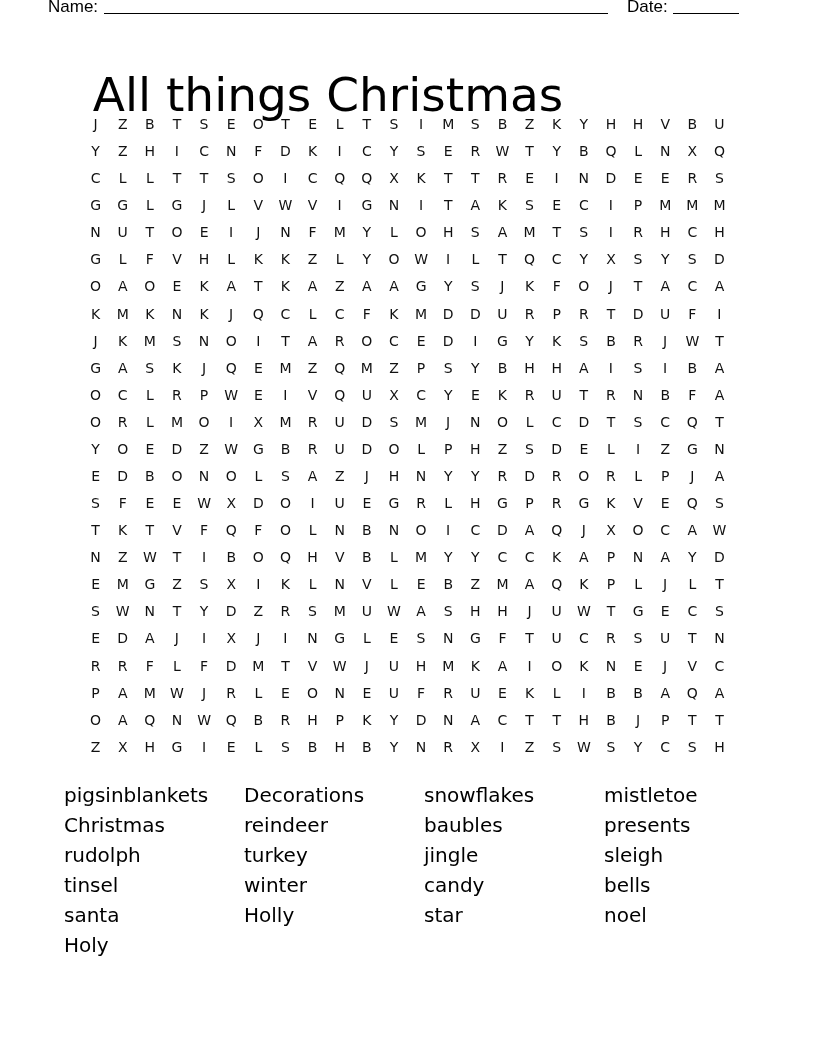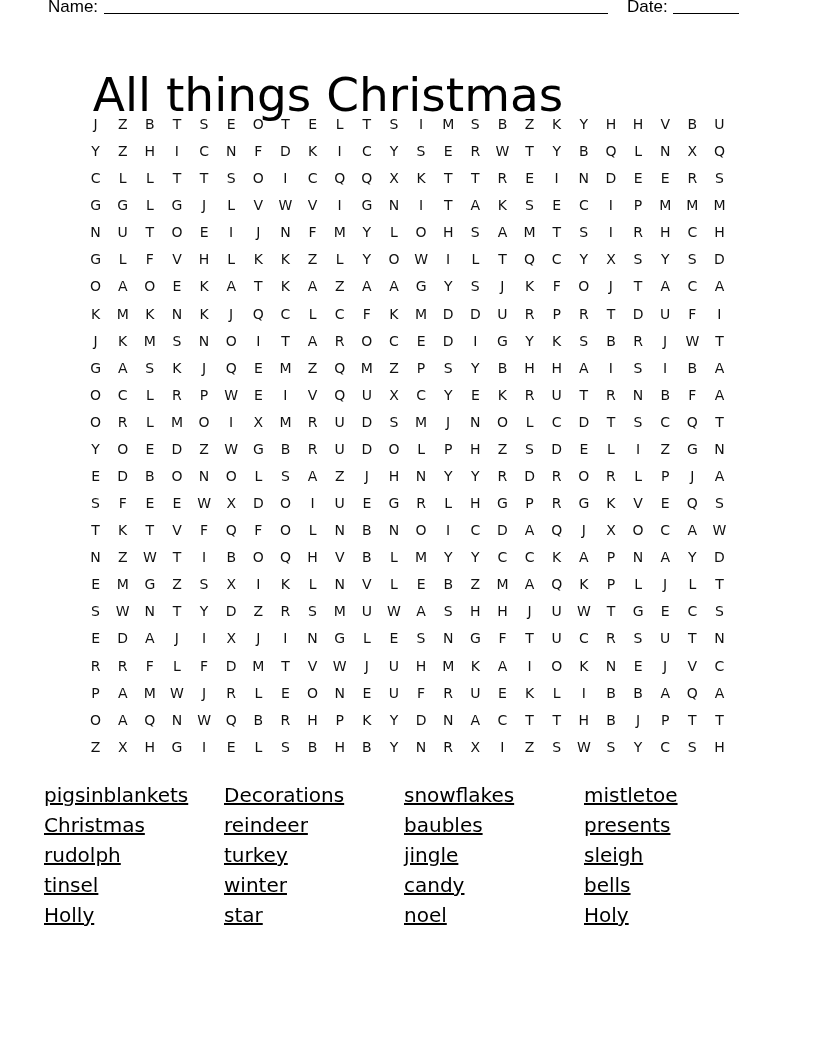--- a/index.html
+++ b/index.html
@@ -63,27 +63,26 @@
     }
     .cell {
       font-family: "DejaVu Sans", sans-serif;
       font-size: 14px;
       text-align: center;
       line-height: 27.08px;
       color: #111;
     }
     .words {
       position: absolute;
-      left: 44px;
+      left: 64px;
       top: 780px;
       display: grid;
       grid-template-columns: 180px 180px 180px 180px;
       grid-auto-rows: 30px;
       grid-auto-flow: row;
-      text-decoration: underline;
     }
     .word {
       font-family: "DejaVu Sans", sans-serif;
       font-size: 20px;
       line-height: 30px;
       white-space: nowrap;
     }
   </style>
 </head>
 <body>
@@ -686,17 +685,18 @@
     <div class="word">baubles</div>
     <div class="word">presents</div>
     <div class="word">rudolph</div>
     <div class="word">turkey</div>
     <div class="word">jingle</div>
     <div class="word">sleigh</div>
     <div class="word">tinsel</div>
     <div class="word">winter</div>
     <div class="word">candy</div>
     <div class="word">bells</div>
+    <div class="word">santa</div>
     <div class="word">Holly</div>
     <div class="word">star</div>
     <div class="word">noel</div>
     <div class="word">Holy</div>
   </div>
 
 </body></html>

